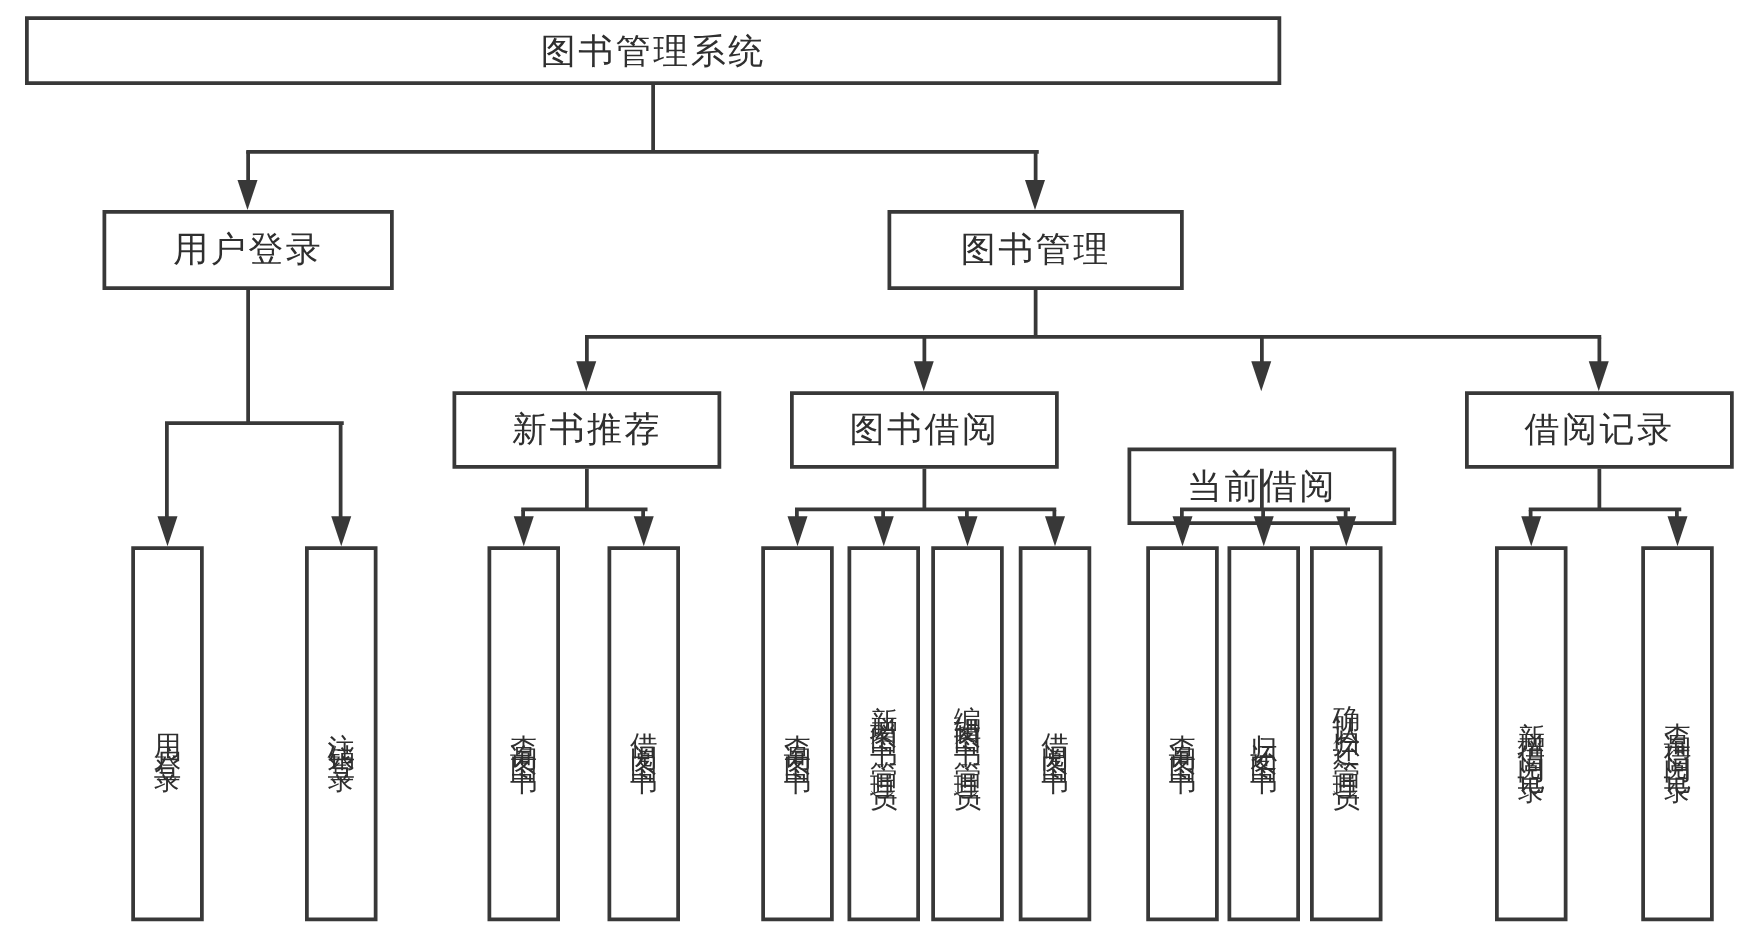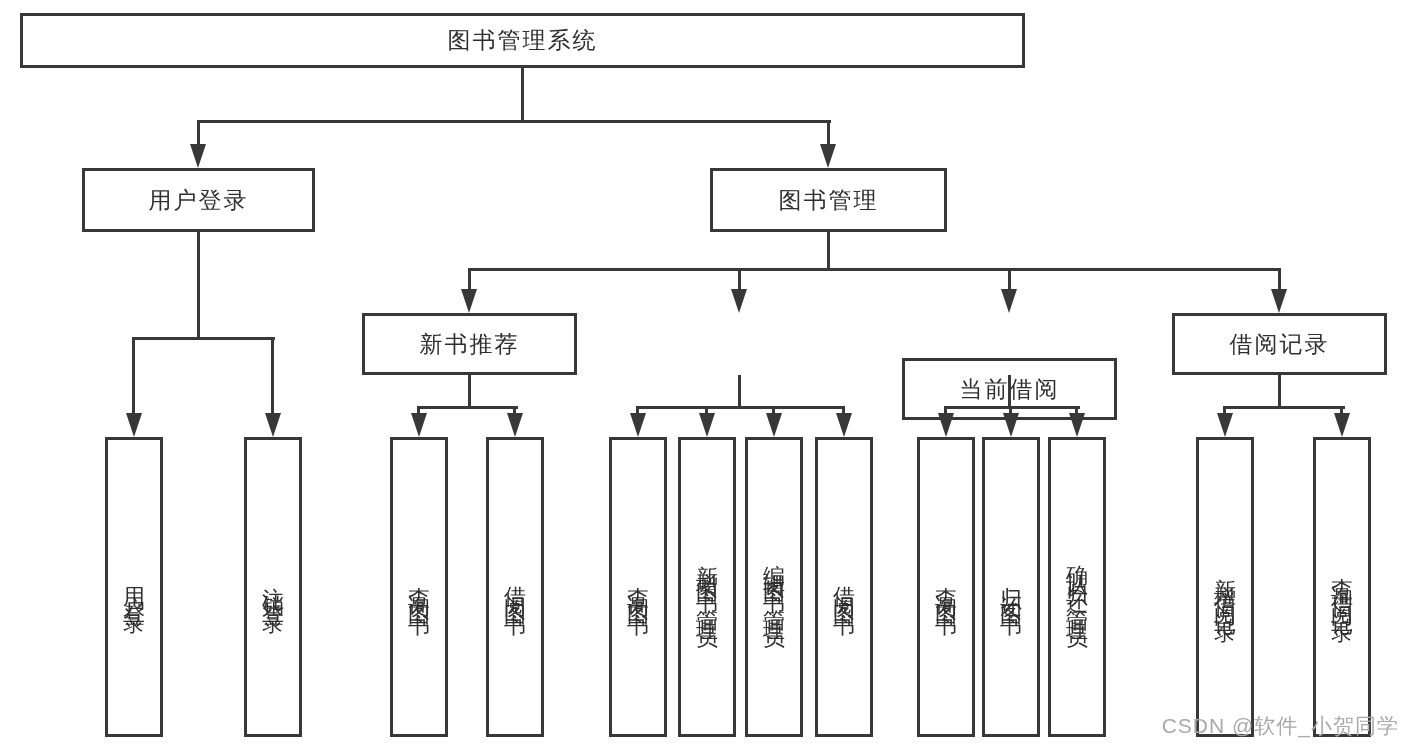--- a/index.html
+++ b/index.html
@@ -18,21 +18,21 @@
     color:var(--text);
   }
   .box{
     position:absolute;
     box-sizing:border-box;
     border:3px solid var(--line);
     background:#fff;
     display:flex;
     align-items:center;
     justify-content:center;
-    font-size:23px;
+    font-size:28px;
     letter-spacing:2px;
     color:var(--text);
   }
   .leaf{
     position:absolute;
     box-sizing:border-box;
     border:3px solid var(--line);
     background:#fff;
     width:58px;height:300px;top:437px;
     display:flex;
@@ -66,20 +66,21 @@
 <body>
 
 <div id="canvas">
 
   <div class="box" style="left:20px;top:13px;width:1005px;height:55px;">图书管理系统</div>
 
   <div class="box" style="left:82px;top:168px;width:233px;height:64px;">用户登录</div>
   <div class="box" style="left:362px;top:313px;width:215px;height:62px;">新书推荐</div>
 
   <div class="box" style="left:710px;top:168px;width:237px;height:64px;">图书管理</div>
+  <div class="box" style="left:632px;top:313px;width:215px;height:62px;">图书借阅</div>
   <div class="box" style="left:902px;top:313px;width:215px;height:62px;margin-top:45px;">当前借阅</div>
   <div class="box" style="left:1172px;top:313px;width:215px;height:62px;">借阅记录</div>
 
   <div class="leaf" style="left:105px;">用户登录</div>
   <div class="leaf" style="left:244px;">注销登录</div>
 
   <div class="leaf" style="left:390px;">查询图书</div>
   <div class="leaf" style="left:486px;">借阅图书</div>
 
   <div class="leaf" style="left:609px;">查询图书</div>
@@ -87,21 +88,20 @@
   <div class="leaf" style="left:745px;">编辑图书（管理员）</div>
   <div class="leaf" style="left:815px;">借阅图书</div>
 
   <div class="leaf" style="left:917px;">查询图书</div>
   <div class="leaf" style="left:982px;">归还图书</div>
   <div class="leaf" style="left:1048px;">确认归还（管理员）</div>
 
   <div class="leaf" style="left:1196px;">新增借阅记录</div>
   <div class="leaf" style="left:1313px;">查询借阅记录</div>
 
-  <div class="watermark">CSDN @软件_小贺同学</div>
 <div class="cline" style="left: 521px; top: 68px; width: 3px; height: 53px;"></div>
     <div class="cline" style="left: 197px; top: 120px; width: 634px; height: 3px;"></div>
     <div class="cline" style="left: 197px; top: 121px; width: 3px; height: 29px;"></div>
     <div class="cline" style="left: 827px; top: 121px; width: 3px; height: 29px;"></div>
     <div class="cline" style="left: 197px; top: 232px; width: 3px; height: 106px;"></div>
     <div class="cline" style="left: 132px; top: 337px; width: 143px; height: 3px;"></div>
     <div class="cline" style="left: 132px; top: 339px; width: 3px; height: 78px;"></div>
     <div class="cline" style="left: 271px; top: 339px; width: 3px; height: 78px;"></div>
     <div class="cline" style="left: 827px; top: 232px; width: 3px; height: 37px;"></div>
     <div class="cline" style="left: 468px; top: 268px; width: 813px; height: 3px;"></div>

